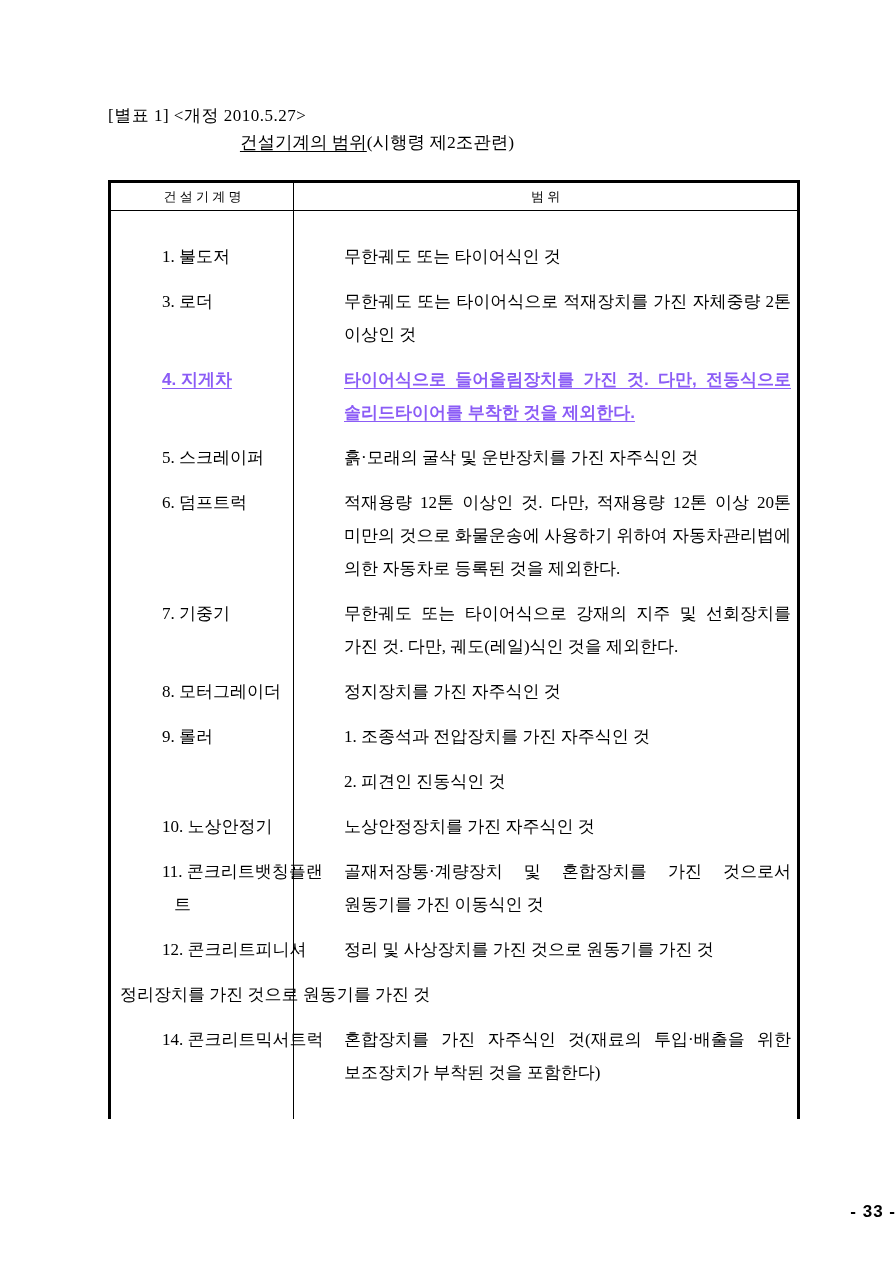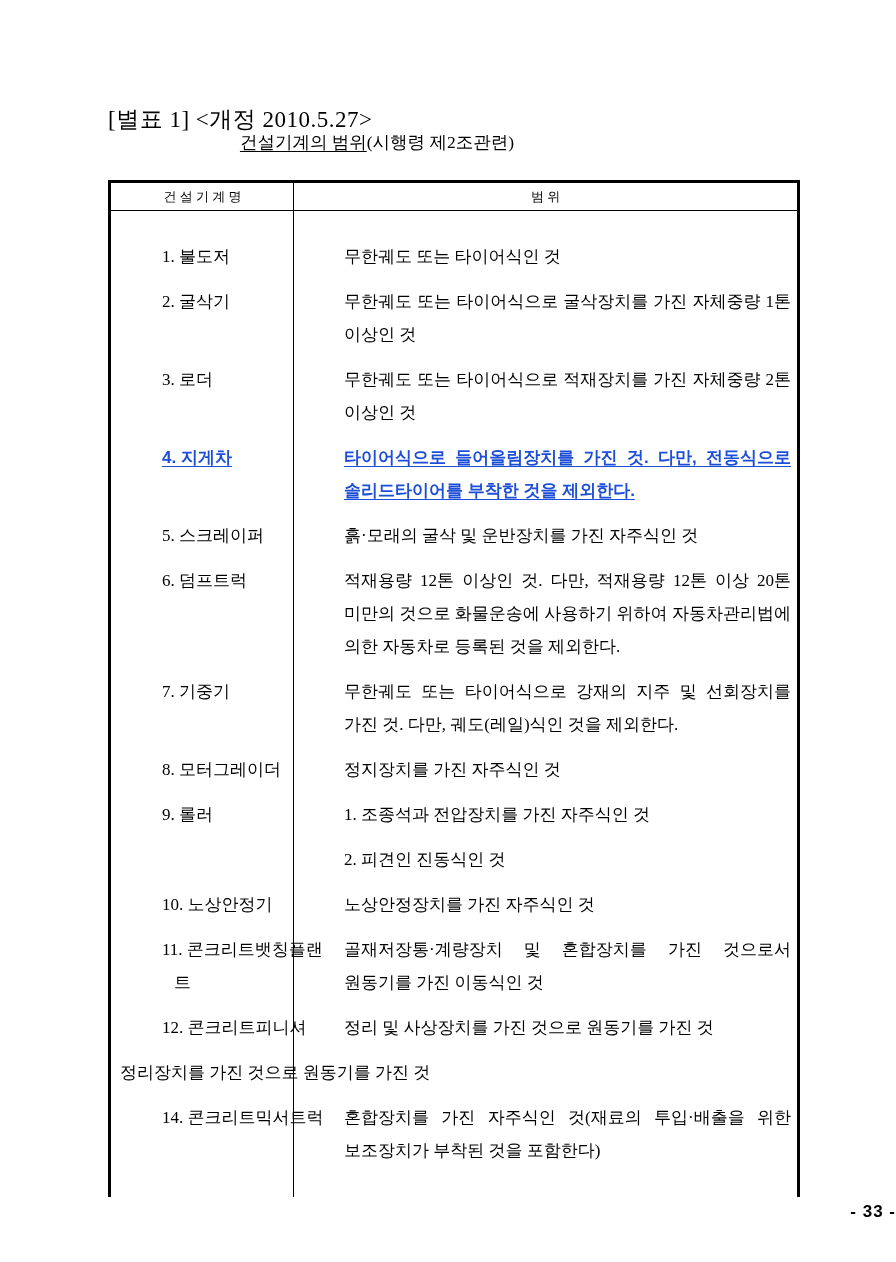--- a/index.html
+++ b/index.html
@@ -2,21 +2,21 @@
 <html><head>
 <meta charset="utf-8">
 <style>
   html,body { margin:0; padding:0; background:#ffffff; }
   .doc {
     position:relative; width:896px; height:1262px; background:#ffffff;
     font-family:"Liberation Serif", serif; color:#000;
   }
   .annex {
     position:absolute; left:108px; top:104px;
-    font-size:23px; letter-spacing:0.5px; white-space:nowrap;
+    font-size:17px; letter-spacing:0.5px; white-space:nowrap;
   }
   .title-line {
     position:absolute; left:0; top:130px; width:772px;
     padding-right:18px; box-sizing:border-box;
     text-align:center; font-size:17.5px; white-space:nowrap;
   }
   .title-main { text-decoration:underline; text-underline-offset:3px; }
   .tbl {
     position:absolute; left:108px; top:180px; width:692px;
     border:3px solid #000; border-bottom:none; box-sizing:border-box;
@@ -41,21 +41,21 @@
     padding-left:22px; text-indent:-12px; word-break:break-all;margin-left:41px;
   }
   .cscope {
     flex:1; box-sizing:border-box; padding:0 6px 0 9px;
     text-align:justify; word-break:keep-all;
   }
   .cscope p { margin:0 0 12px 0; }
   .cscope p:last-child { margin-bottom:0; }
   .trow.highlight {
     font-family:"Liberation Sans", sans-serif;
-    font-weight:bold; color:#1d4ed8;
+    font-weight:bold; color:#8b5cf6;
   }
   .trow.highlight .cname,
   .trow.highlight .cscope p {
     text-decoration:underline; text-underline-offset:3px;
   }
   .page-footer {
     position:absolute; left:0; top:1202px; width:896px; text-align:right;
     font-family:"Liberation Sans", sans-serif; font-weight:bold;
     font-size:17px; letter-spacing:1px;
   }
@@ -77,26 +77,20 @@
     <div class="thead">
       <div class="th1">건 설 기 계 명</div>
       <div class="th2">범 위</div>
     </div>
 
     <div class="tbody" id="table-body">
         <div class="trow">
           <div class="cname">1. 불도저</div>
           <div class="cscope">
             <p>무한궤도 또는 타이어식인 것</p>
-          </div>
-        </div>
-        <div class="trow">
-          <div class="cname">2. 굴삭기</div>
-          <div class="cscope">
-            <p>무한궤도 또는 타이어식으로 굴삭장치를 가진 자체중량 1톤 이상인 것</p>
           </div>
         </div>
         <div class="trow">
           <div class="cname">3. 로더</div>
           <div class="cscope">
             <p>무한궤도 또는 타이어식으로 적재장치를 가진 자체중량 2톤 이상인 것</p>
           </div>
         </div>
         <div class="trow highlight">
           <div class="cname">4. 지게차</div>

